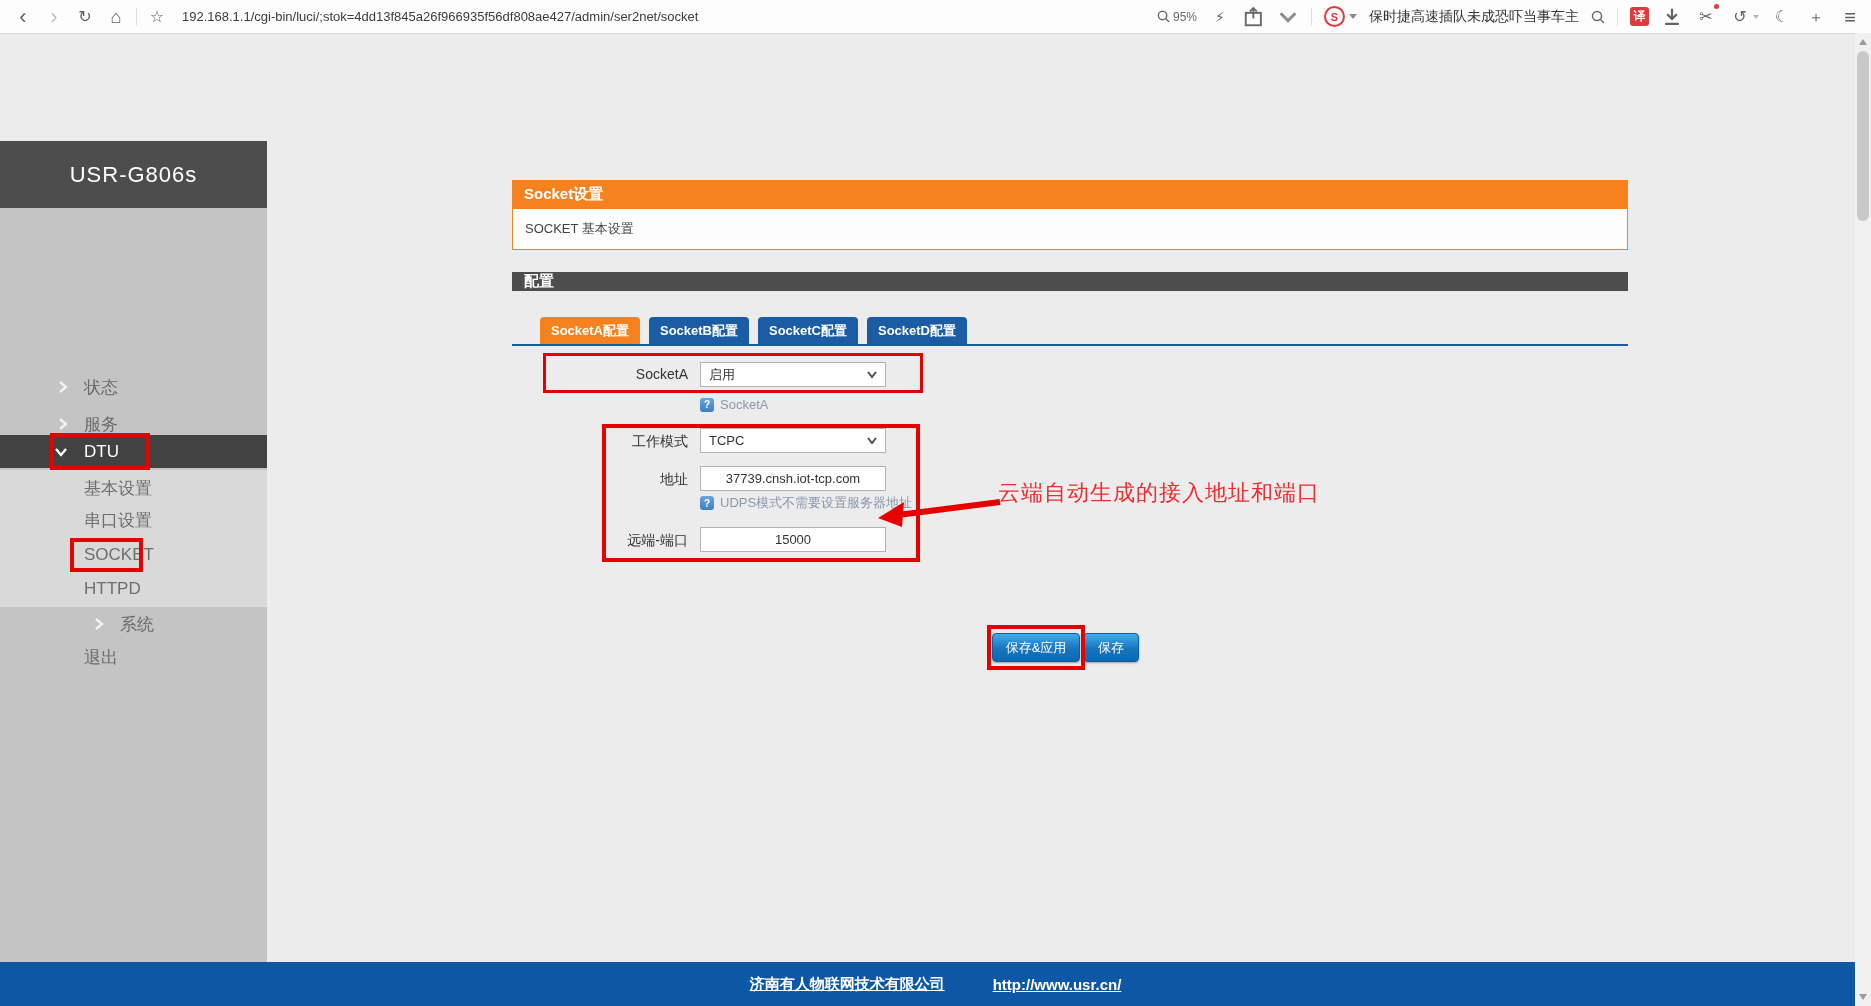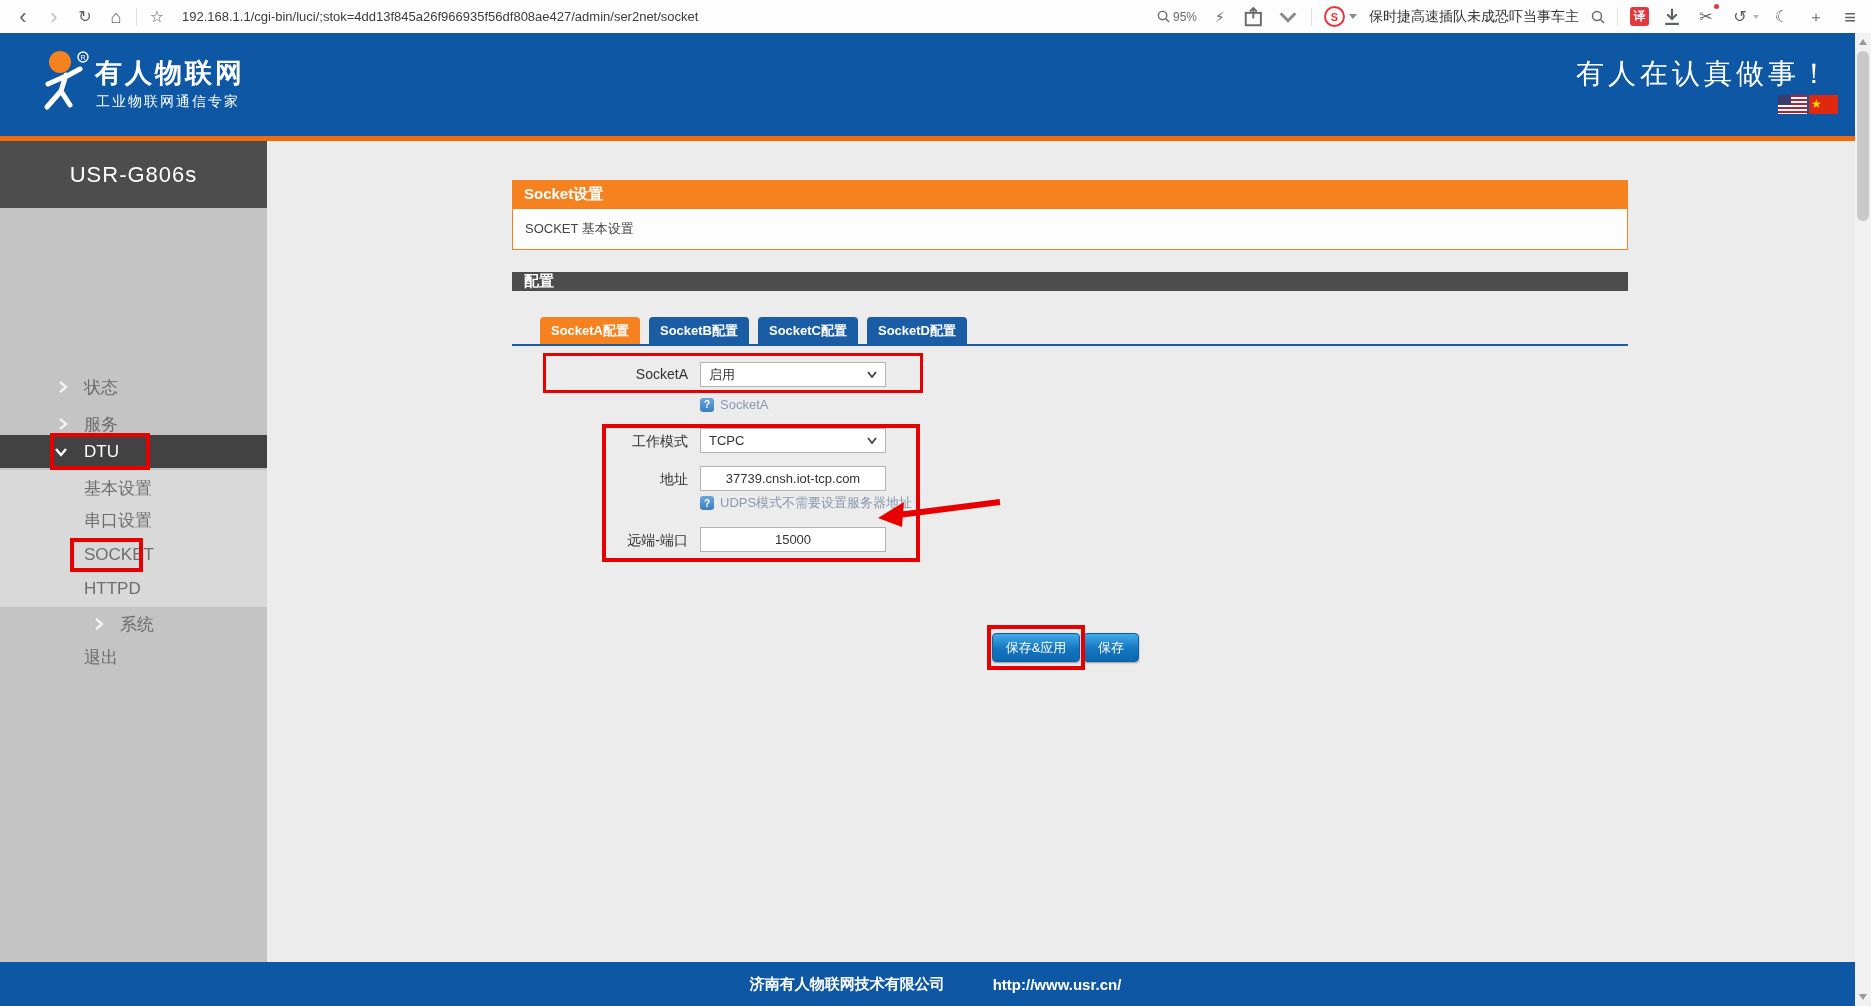--- a/index.html
+++ b/index.html
@@ -67,21 +67,21 @@
          font-size:10px;font-weight:bold;display:flex;align-items:center;justify-content:center;}
   .btn{height:27px;border-radius:4px;border:1px solid #0a5fa8;color:#fff;font-size:13px;font-weight:normal;
        display:flex;align-items:center;justify-content:center;cursor:pointer;
        background:linear-gradient(180deg,#41abe8 0%,#1575c0 55%,#0d68b0 100%);box-shadow:0 1px 2px rgba(0,0,0,.35);}
   
   .redbox{border:3px solid #e60000;box-sizing:border-box;pointer-events:none;}
   .redbox.thick{border-width:4px;}
   #annotation-text{left:998px;top:478px;font-size:22px;color:#ef2b2f;letter-spacing:1px;pointer-events:none;}
   
   #footer{left:0;top:962px;width:1871px;height:44px;background:#0e57a4;display:flex;align-items:center;
-          justify-content:center;gap:48px;color:#fff;font-size:15px;font-weight:bold;}
+          justify-content:center;gap:48px;color:#fff;font-size:15px;font-weight:bold;text-decoration:underline;}
   
   #scrollbar{left:1855px;top:33px;width:16px;height:973px;background:#f1f1f1;}
   #scroll-thumb{position:absolute;left:2px;top:18px;width:12px;height:170px;background:#c9c9c9;border-radius:6px;}
   .scroll-arrow{position:absolute;left:4px;width:0;height:0;border-left:4px solid transparent;border-right:4px solid transparent;}
   .up{top:6px;border-bottom:6px solid #9a9a9a;}
   .down{bottom:6px;border-top:6px solid #9a9a9a;}
 </style>
 </head>
 <body>
 
@@ -139,37 +139,20 @@
       <span style="display:flex;align-items:center;gap:2px;">
         <span class="bicon">↺</span>
         <span class="tri-down" style="border-top-color:#b5b5b5;border-left-width:3px;border-right-width:3px;border-top-width:4px;"></span>
       </span>
       <span class="bicon">☾</span>
       <span class="bicon" style="font-size:15px;">＋</span>
       <span class="bicon" style="font-size:20px;">≡</span>
     </div>
   </div>
 
-  <div id="site-header" class="abs">
-    <svg class="abs" style="left:33px;top:16px;" width="62" height="66" viewBox="0 0 62 66">
-      <circle cx="27" cy="13" r="11" fill="#f5821f"></circle>
-      <path d="M33 26 L28 42 M28 42 L14 58 M28 42 L37 56 M33 27 L15 35 M34 27 L47 20" fill="none" stroke="#ffffff" stroke-width="5" stroke-linecap="round" stroke-linejoin="round"></path>
-      <circle cx="50" cy="8" r="5" fill="none" stroke="#fff" stroke-width="1.4"></circle>
-      <text x="50" y="11" font-size="7" fill="#fff" text-anchor="middle">R</text>
-    </svg>
-    <div id="brand-title" class="abs">有人物联网</div>
-    <div id="brand-subtitle" class="abs">工业物联网通信专家</div>
-    <div id="slogan" class="abs">有人在认真做事！</div>
-    <div id="flags" class="abs">
-      <div class="flag flag-us">
-          <span class="canton"></span>
-        </div>
-      <div class="flag flag-cn">★</div>
-    </div>
-  </div>
 
   <div id="sidebar" class="abs">
     <div id="sidebar-header">USR-G806s</div>
 
     <div class="sb-item" style="top:229px;">
       <span class="sb-chev">
           <svg width="10" height="14" viewBox="0 0 10 14">
             <polyline points="2,2 8,7 2,12" fill="none" stroke="#f2f2f2" stroke-width="2.4"></polyline>
           </svg>
         </span>
@@ -305,20 +288,21 @@
   </div>
 
   <div class="abs btn" style="left:992px;top:633px;width:86px;">保存&amp;应用</div>
   <div class="abs btn" style="left:1083px;top:633px;width:54px;">保存</div>
 
   <div class="abs redbox thick" style="left:50px;top:433px;width:100px;height:37px;"></div>
   <div class="abs redbox thick" style="left:70px;top:538px;width:73px;height:34px;"></div>
   <div class="abs redbox" style="left:543px;top:353px;width:380px;height:40px;"></div>
   <div class="abs redbox thick" style="left:602px;top:424px;width:318px;height:138px;"></div>
   <div class="abs redbox thick" style="left:987px;top:625px;width:98px;height:45px;"></div>
+  <div id="annotation-text" class="abs">云端自动生成的接入地址和端口</div>
   <svg class="abs" style="left:872px;top:492px;pointer-events:none;" width="140" height="40" viewBox="0 0 140 40">
     <line x1="128" y1="10" x2="26" y2="23" stroke="#e60000" stroke-width="6"></line>
     <polygon points="6,26 32,10 30,35" fill="#e60000"></polygon>
   </svg>
 
   <div id="footer" class="abs">
     <span>济南有人物联网技术有限公司</span>
     <span>http://www.usr.cn/</span>
   </div>
 

